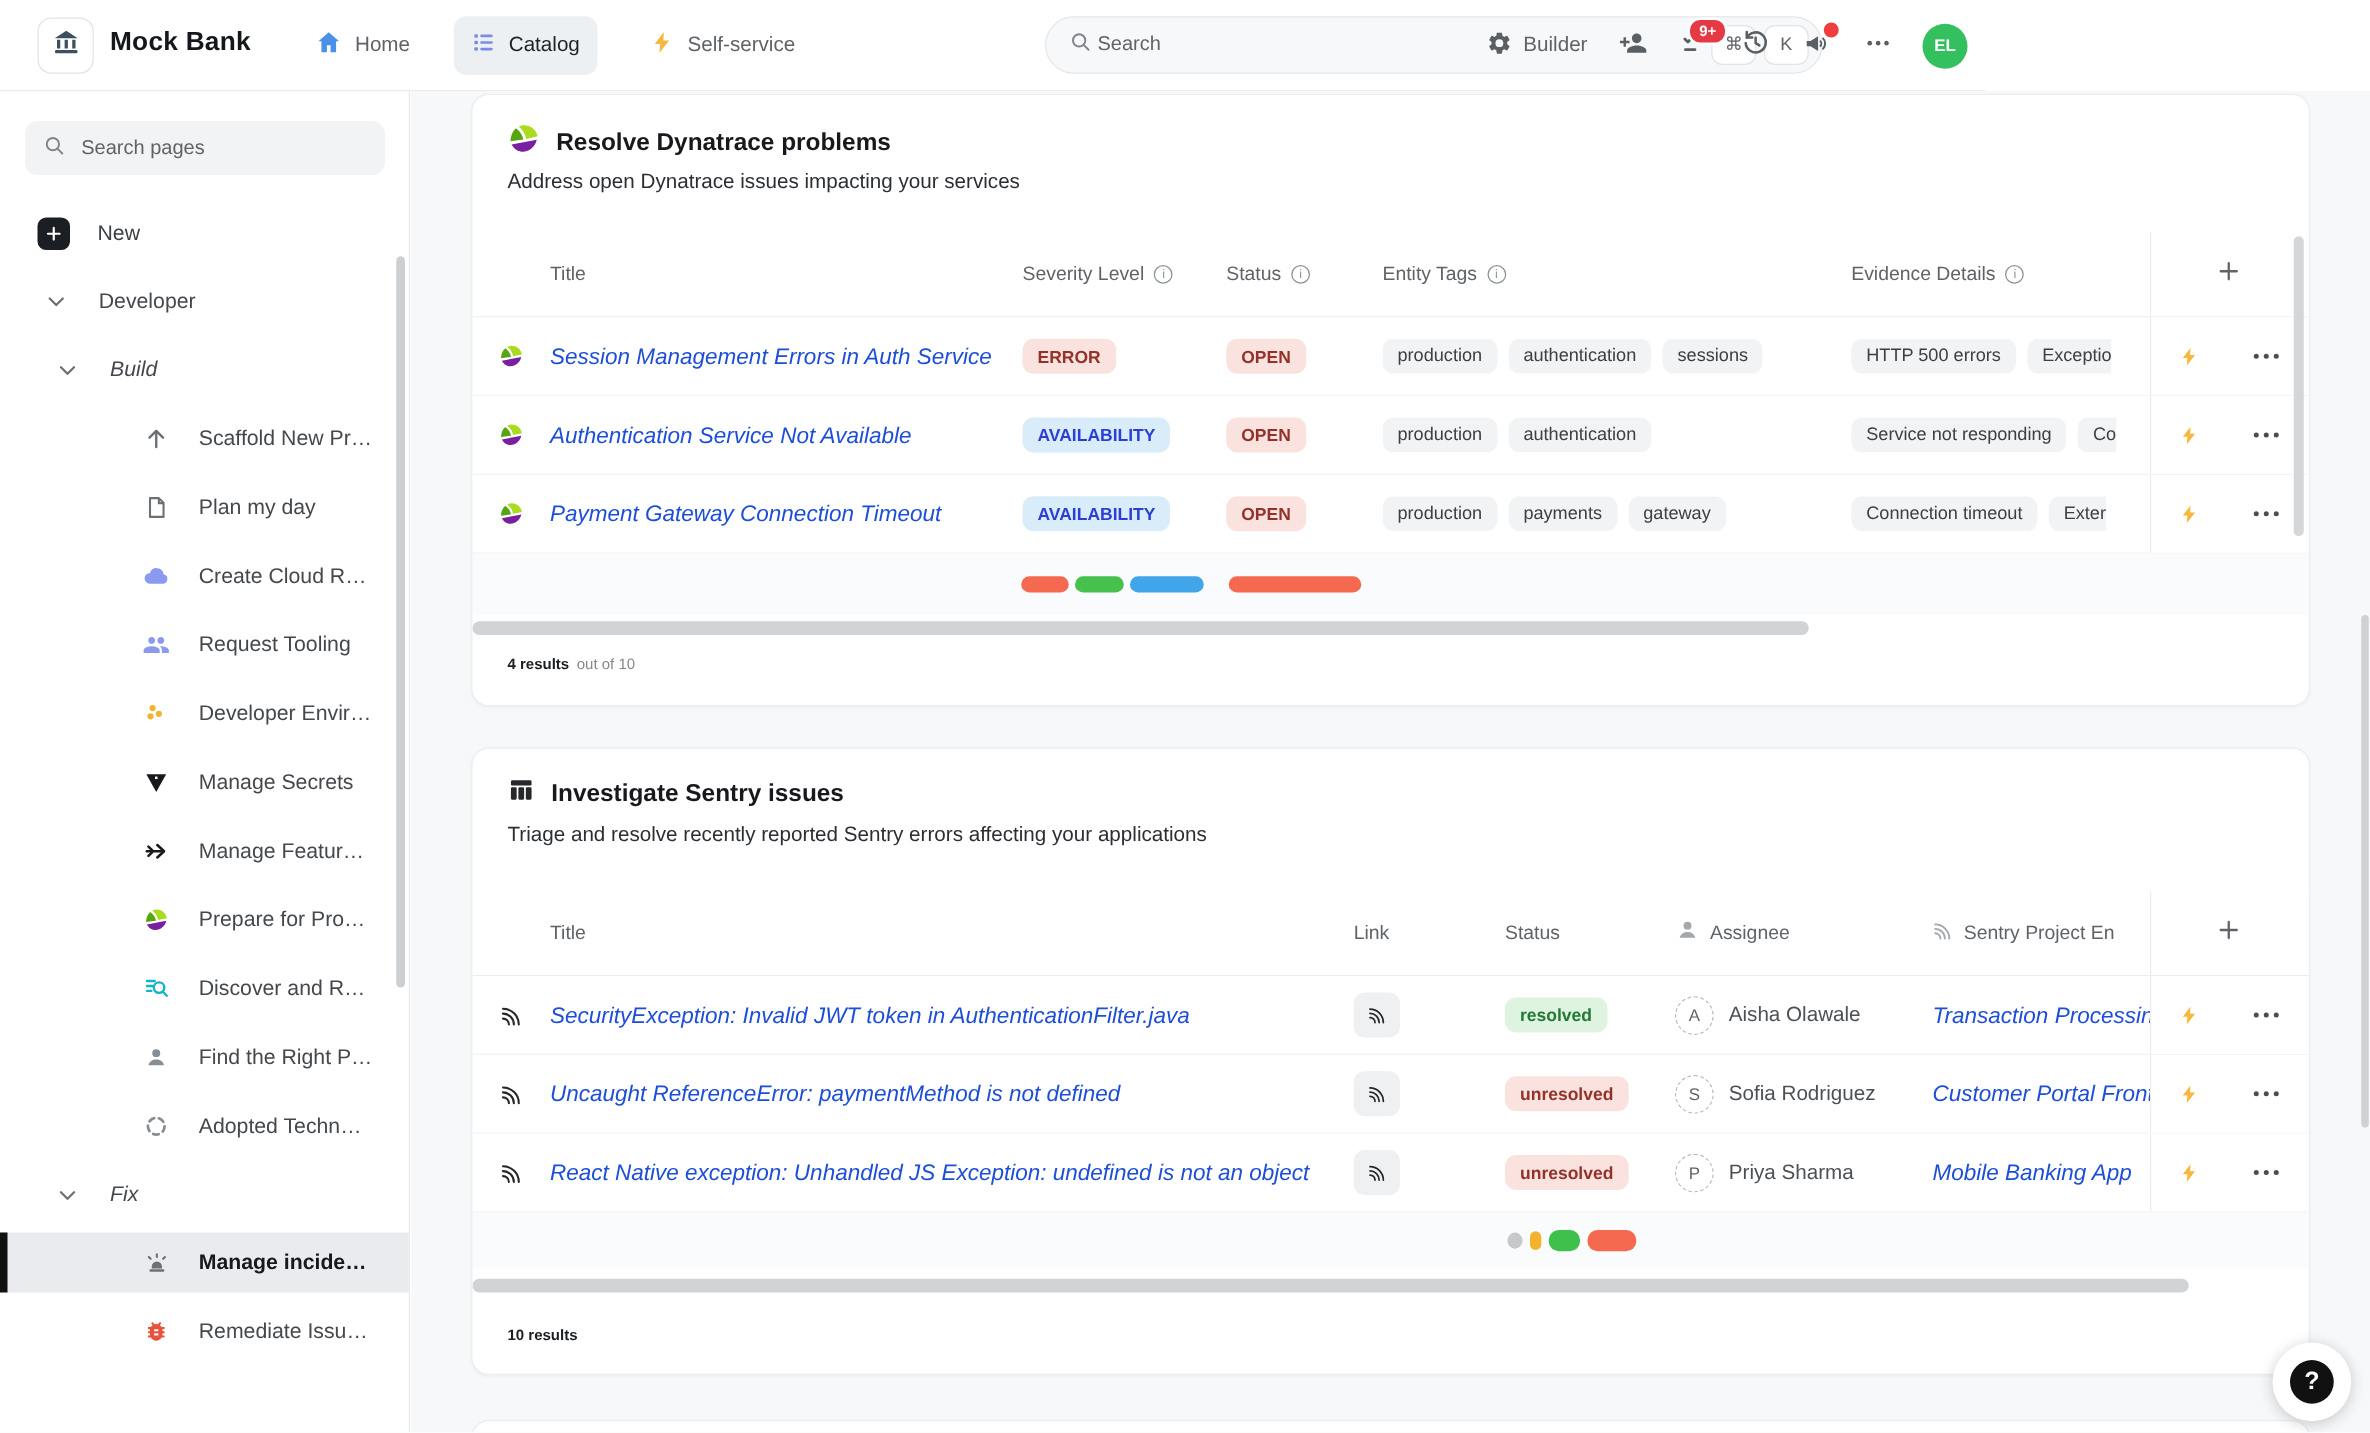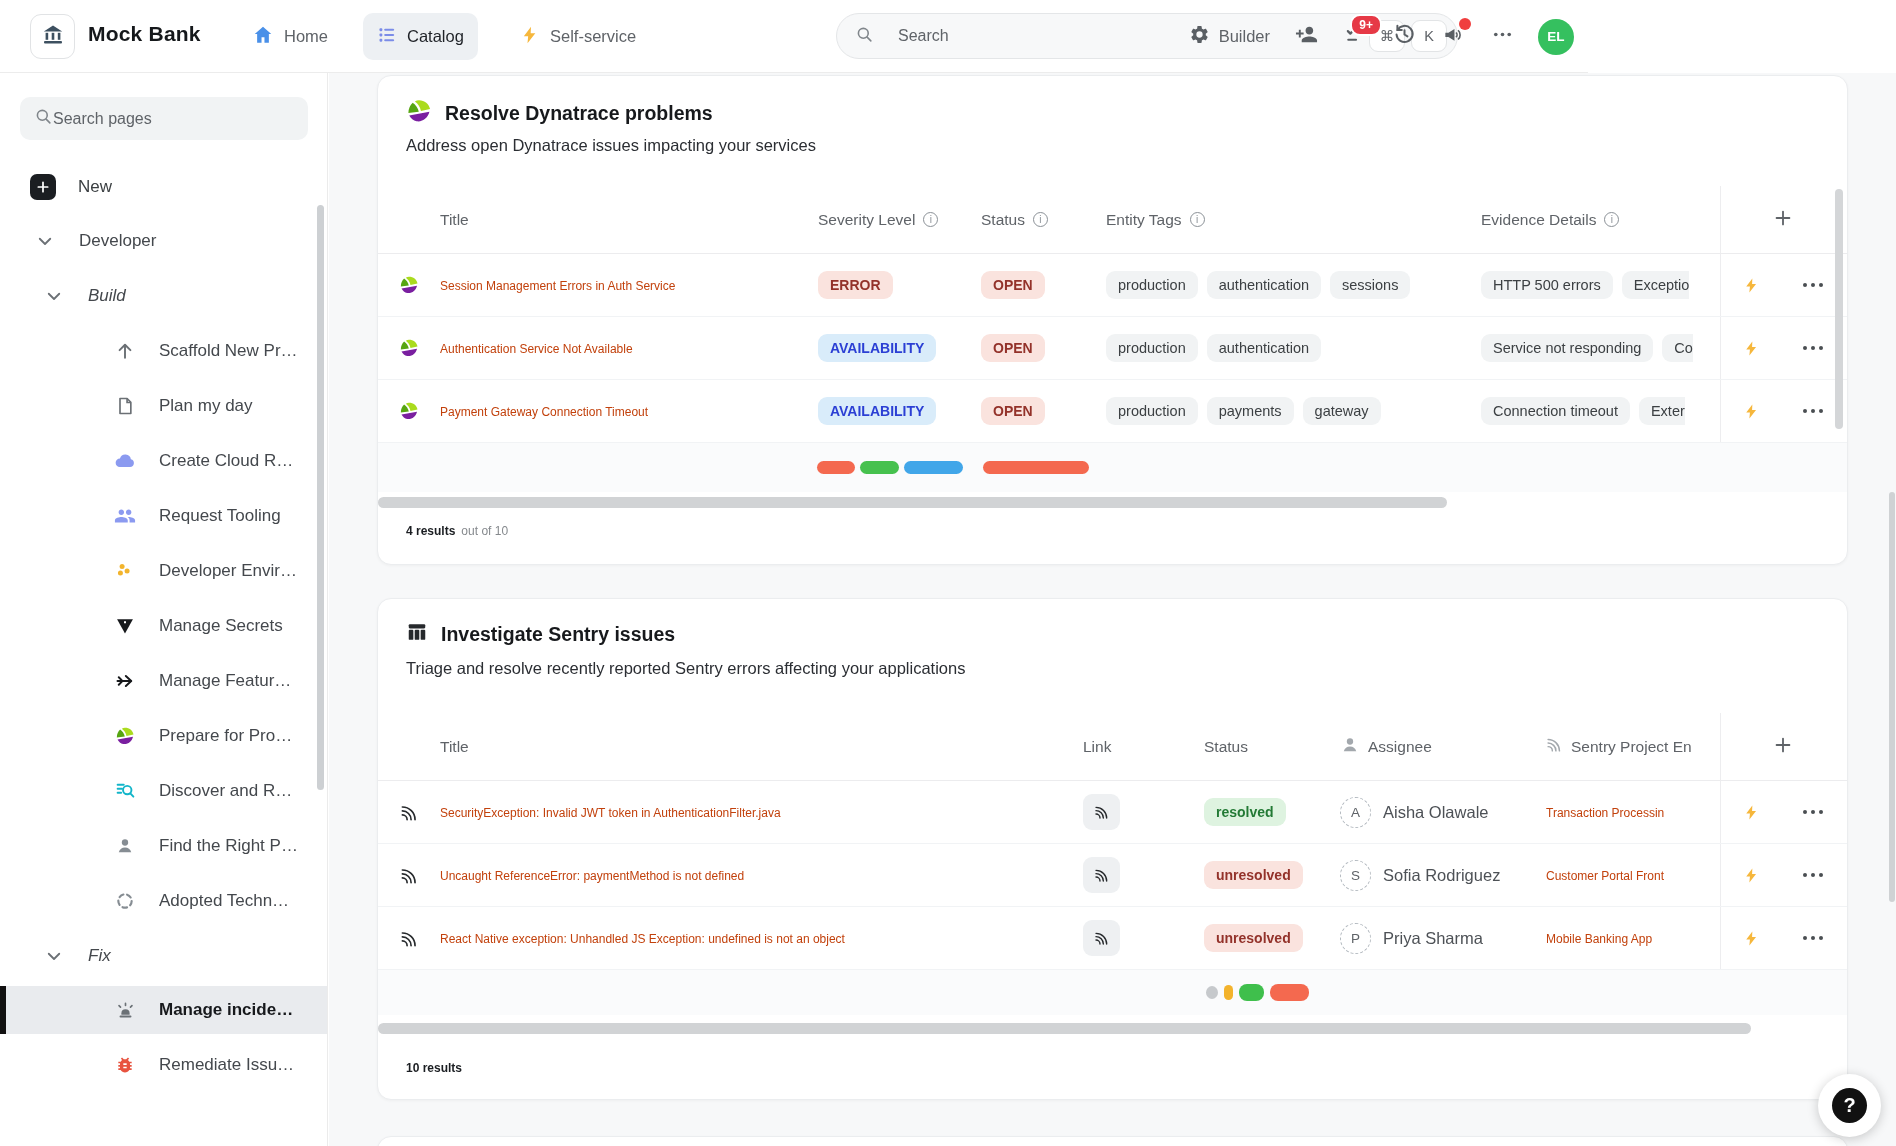--- a/index.html
+++ b/index.html
@@ -8,34 +8,34 @@
   .app { position:relative; width:1896px; height:1146px; overflow:hidden; background:#fff; }
 
   
   .navbar { position:absolute; left:0; top:0; width:1588px; height:73px; background:#fff; border-bottom:1px solid #ececec; z-index:30; }
   .logo-box { position:absolute; left:30px; top:14px; width:45px; height:45px; border:1px solid #e1e3e5; border-radius:11px; display:flex; align-items:center; justify-content:center; }
   .brand { position:absolute; left:88px; top:22px; font-size:21px; font-weight:700; color:#15181b; letter-spacing:.2px; }
   .tab { position:absolute; top:13px; height:47px; display:flex; align-items:center; gap:10px; font-size:16.5px; color:#5f6368; padding:0 14px; border-radius:10px; cursor:pointer; }
   .tab.active { background:#edf0f3; color:#1f2227; }
   .tab-home { left:238px; } .tab-catalog { left:363px; } .tab-self { left:506px; }
   .searchbar { position:absolute; left:836px; top:13px; width:622px; height:46px; background:#f7f8f9; border:1px solid #e4e6e8; border-radius:23px; display:flex; align-items:center; padding:0 10px 0 18px; }
-  .searchbar input { flex:1; border:none; outline:none; background:transparent; font-size:16px; color:#3c4043; margin-left:24px; font-family:inherit; }
+  .searchbar input { flex:1; border:none; outline:none; background:transparent; font-size:16px; color:#3c4043; margin-left:4px; font-family:inherit; }
   .searchbar input::placeholder { color:#5f6368; }
   .kbd { width:36px; height:32px; background:#fff; border:1px solid #e2e4e6; border-radius:9px; display:flex; align-items:center; justify-content:center; font-size:14.5px; color:#5f6368; margin-left:6px; }
   .nav-right { position:absolute; right:14px; top:0; height:73px; display:flex; align-items:center; gap:23px; }
   .builder { display:flex; align-items:center; gap:9px; font-size:16.5px; color:#5f6368; cursor:pointer; }
   .nav-ic { position:relative; width:26px; height:26px; display:flex; align-items:center; justify-content:center; cursor:pointer; }
   .badge-9 { position:absolute; top:-10px; right:-14px; background:#e63946; color:#fff; font-size:12px; font-weight:700; border-radius:10px; padding:2px 7px; border:2px solid #fff; }
   .red-dot { position:absolute; top:-6px; right:-5px; width:12px; height:12px; border-radius:50%; background:#f03e3e; }
   .avatar { width:36px; height:36px; border-radius:50%; background:#35c05f; color:#fff; font-size:13.5px; font-weight:700; display:flex; align-items:center; justify-content:center; cursor:pointer; }
 
   
   .sidebar { position:absolute; left:0; top:73px; width:328px; bottom:0; background:#fff; border-right:1px solid #ebebeb; z-index:20; }
   .sb-search { position:absolute; left:20px; top:24px; width:288px; height:43px; background:#f1f3f4; border-radius:10px; display:flex; align-items:center; padding:0 14px; }
-  .sb-search input { flex:1; border:none; outline:none; background:transparent; font-size:16px; color:#0f766e; font-family:inherit; }
+  .sb-search input { flex:1; border:none; outline:none; background:transparent; font-size:16px; color:#0f766e; margin-left:12px; font-family:inherit; }
   .sb-search input::placeholder { color:#5f6368; }
   .sb-new { position:absolute; left:20px; top:92px; height:44px; display:flex; align-items:center; gap:22px; padding-left:10px; font-size:17px; color:#3c4043; cursor:pointer; }
   .plus-box { width:26px; height:26px; background:#1b1e22; border-radius:7px; display:flex; align-items:center; justify-content:center; }
   .sb-tree { position:absolute; left:0; top:140px; right:0; bottom:0; }
   .sb-item { position:relative; height:55px; display:flex; align-items:center; gap:22px; font-size:17px; color:#44484d; cursor:pointer; }
   .sb-item.d0 { padding-left:33px; }
   .sb-item.d1 { padding-left:42px;font-style:italic; }
   .sb-item.d2 { padding-left:113px; }
   .sb-item .sb-ic { width:24px; display:flex; justify-content:center; flex:none; }
   .sb-item.selected { background:#e9ebee; color:#17191c; font-weight:700; height:48px; margin:3px 0; }
@@ -56,21 +56,21 @@
   .card-sentry .tbl { top:114px; }
   .trow { display:grid; align-items:center; border-bottom:1px solid #f1f3f5; background:#fff; }
   .g-dyn { grid-template-columns:62px 378px 163px 125px 375px 239px 129px; }
   .g-sen { grid-template-columns:62px 643px 121px 136px 206px 174px 129px; }
   .thead { height:68px; border-bottom:1px solid #ececee; }
   .trow.r { height:63px; }
   .th { font-size:15.5px; color:#5f6368; display:flex; align-items:center; gap:8px; }
   .info { width:15px; height:15px; border:1.4px solid #8b9197; border-radius:50%; color:#8b9197; font-size:10px; display:inline-flex; align-items:center; justify-content:center; font-style:normal; }
   .info::after { content:"i"; }
   .c-icon { display:flex; justify-content:center; }
-  .link { color:#c2410c; font-size:12px; font-weight:500; text-decoration:none; cursor:pointer; white-space:nowrap; }
+  .link { color:#1d4ed8; font-size:18px; font-weight:500; text-decoration:none; cursor:pointer; white-space:nowrap;font-style:italic; }
   .badge { display:inline-block; padding:6px 12px; border-radius:9px; font-size:14px; font-weight:600; white-space:nowrap; }
   .badge.red { background:#fae3de; color:#93322a; }
   .badge.blue { background:#d9ecfa; color:#2b3fd4; }
   .badge.green { background:#def3e0; color:#237a35; }
   .tags { display:flex; gap:9px; overflow:hidden; }
   .tag { background:#f1f3f4; color:#3c4043; font-size:14.5px; padding:6px 12px; border-radius:9px; white-space:nowrap; flex:none; }
   .tag.cut { border-top-right-radius:0; border-bottom-right-radius:0; padding-right:0; margin-right:-2px; }
   .c-sticky { height:100%; display:flex; align-items:center; justify-content:space-between; padding:0 26px 0 22px; border-left:1px solid #ededef; background:#fff; }
   .thead .c-sticky { justify-content:center; }
   .kebab { display:flex; gap:4px; cursor:pointer; }

